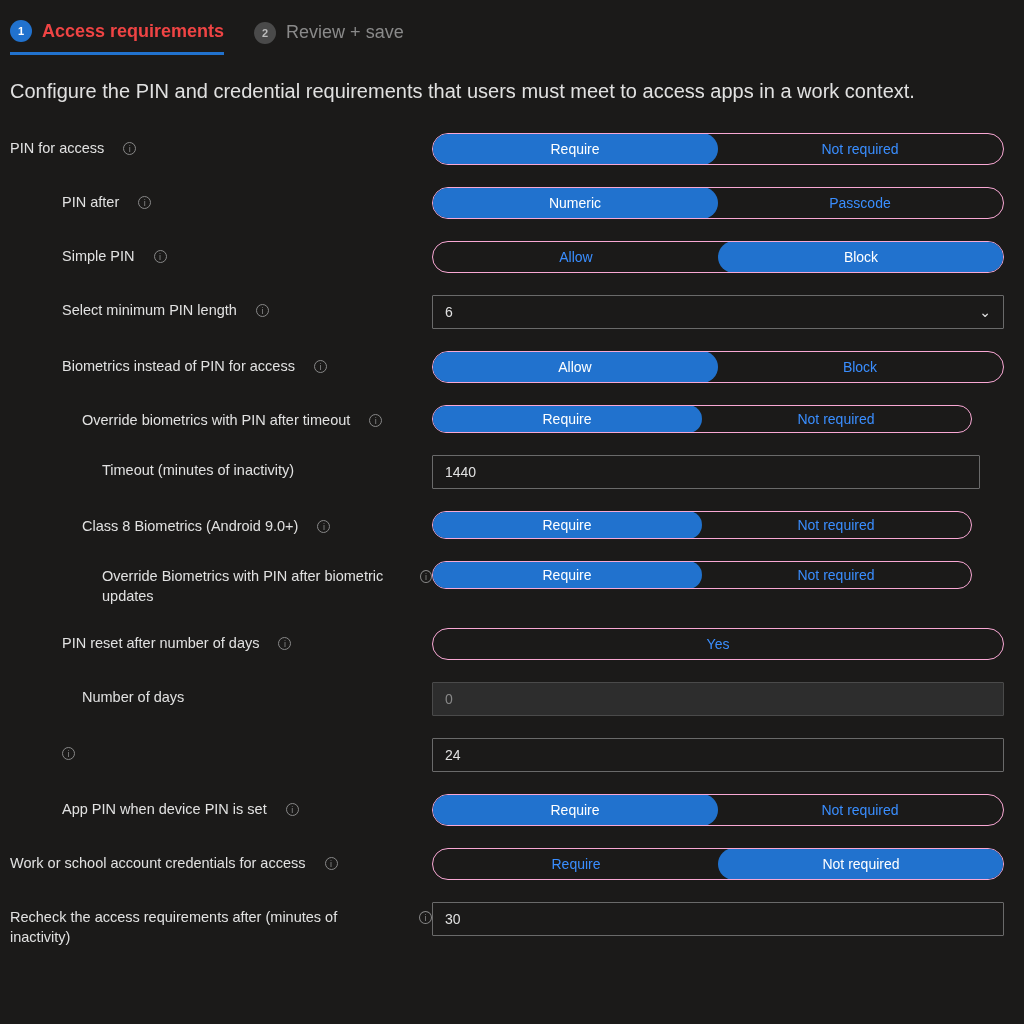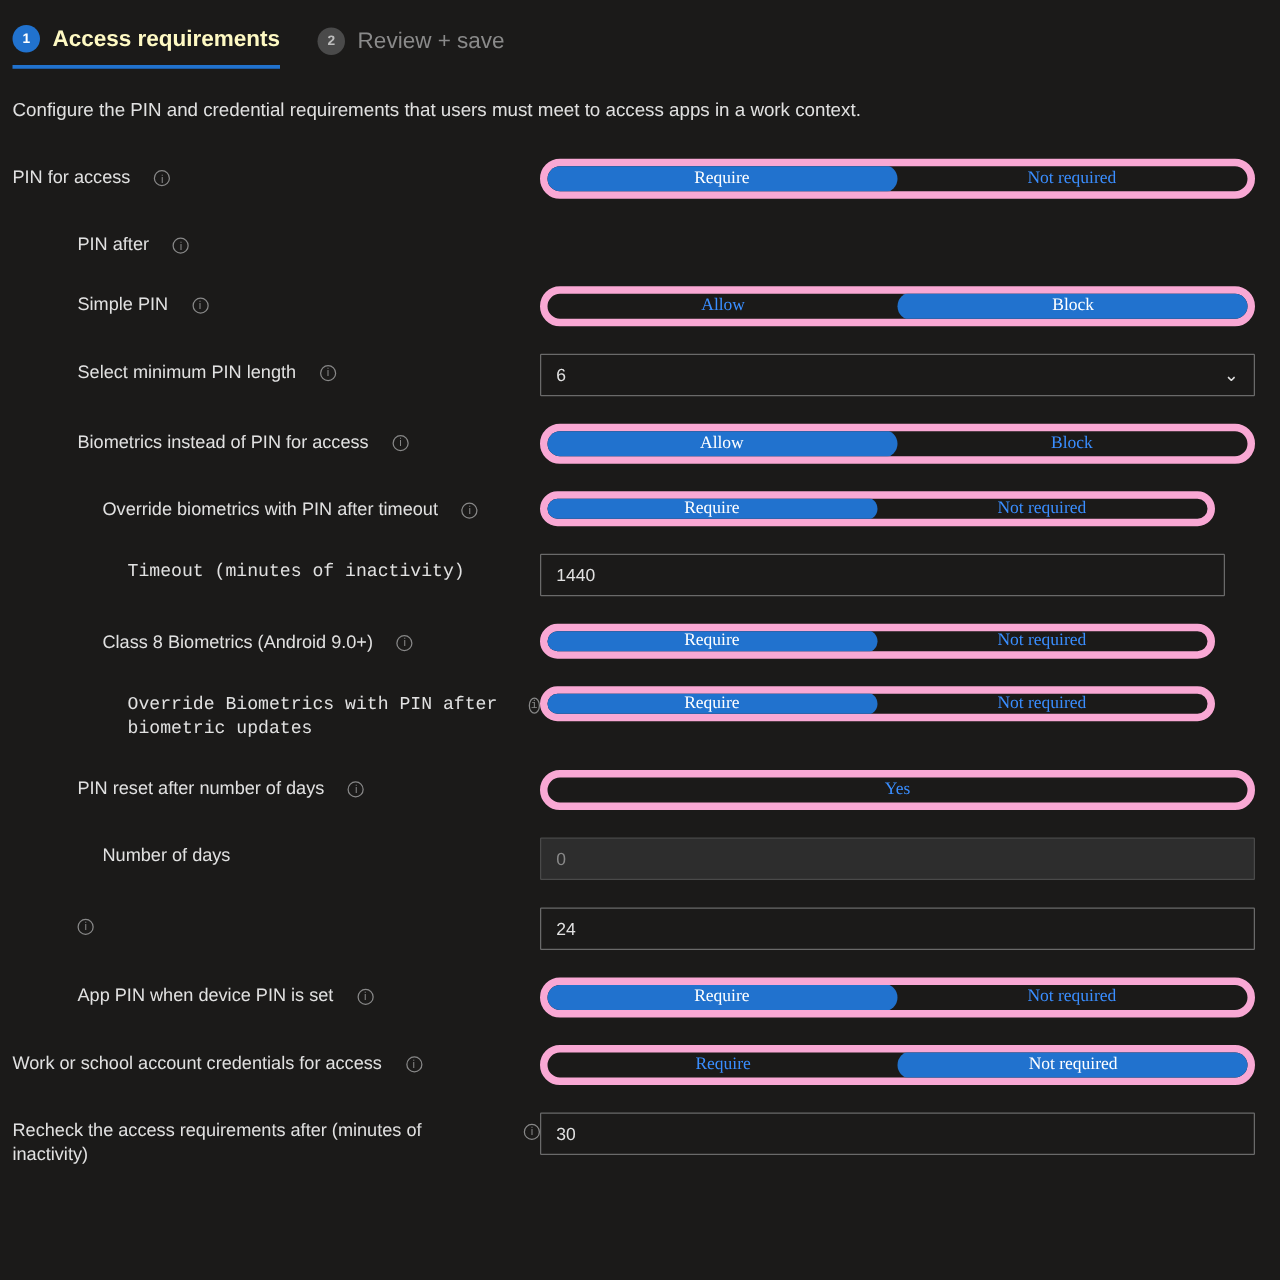--- a/index.html
+++ b/index.html
@@ -35,44 +35,44 @@
     border-radius: 50%;
     display: flex;
     align-items: center;
     justify-content: center;
     font-size: 11px;
     font-weight: 600;
   }
   .tab.active .tab-num { background: #2172ce; color: #fff; }
   .tab:not(.active) .tab-num { background: #4a4a4a; color: #bdbdbd; }
   .tab-label { font-size: 18px; font-weight: 600; }
-  .tab.active .tab-label { color: #fef9c3; }
+  .tab.active .tab-label { color: #ef4444; }
   .tab:not(.active) .tab-label { color: #8a8a8a; font-weight: 400; }
 
-  .desc { margin-bottom: 30px; font-size: 15px; color: #e1e1e1; }
+  .desc { margin-bottom: 30px; font-size: 20px; color: #e1e1e1; }
 
   .row {
     display: flex;
     align-items: flex-start;
     margin-bottom: 22px;
   }
   .label-col {
     width: 422px;
     flex-shrink: 0;
     display: flex;
     align-items: flex-start;
     gap: 19px;
     padding-top: 6px;
     font-size: 14.5px;
     color: #e1e1e1;
   }
   .label-text { line-height: 1.35; }
   .indent-1 { padding-left: 52px; }
   .indent-2 { padding-left: 72px; text-align: right; }
-  .indent-3 { padding-left: 92px; font-family: Liberation Mono, monospace; }
+  .indent-3 { padding-left: 92px; }
   .control-col {
     flex: 1;
     max-width: 572px;
   }
 
   .info-icon {
     display: inline-flex;
     align-items: center;
     justify-content: center;
     width: 13px;
@@ -80,25 +80,24 @@
     border: 1px solid #888;
     border-radius: 50%;
     font-size: 9px;
     color: #888;
     position: relative;
     top: 3px;
   }
 
   .segmented {
     display: flex;
-    border: 6px solid #f9a8d4;
+    border: 1px solid #f9a8d4;
     border-radius: 18px;
     overflow: hidden;
     height: 32px;
-    font-family: Liberation Serif, serif;
   }
   .seg-opt {
     flex: 1;
     display: flex;
     align-items: center;
     justify-content: center;
     cursor: pointer;
     font-size: 14px;
   }
   .seg-opt.selected {
@@ -168,20 +167,26 @@
       <div class="seg-opt">Not required</div>
     </div>
   </div>
 </div>
 
 <div class="row">
   <div class="label-col indent-1">
     <span class="label-text">PIN after</span>
     <span class="info-icon">i</span>
   </div>
+  <div class="control-col">
+    <div class="segmented">
+      <div class="seg-opt selected">Numeric</div>
+      <div class="seg-opt">Passcode</div>
+    </div>
+  </div>
 </div>
 
 <div class="row">
   <div class="label-col indent-1">
     <span class="label-text">Simple PIN</span>
     <span class="info-icon">i</span>
   </div>
   <div class="control-col">
     <div class="segmented">
       <div class="seg-opt">Allow</div>

